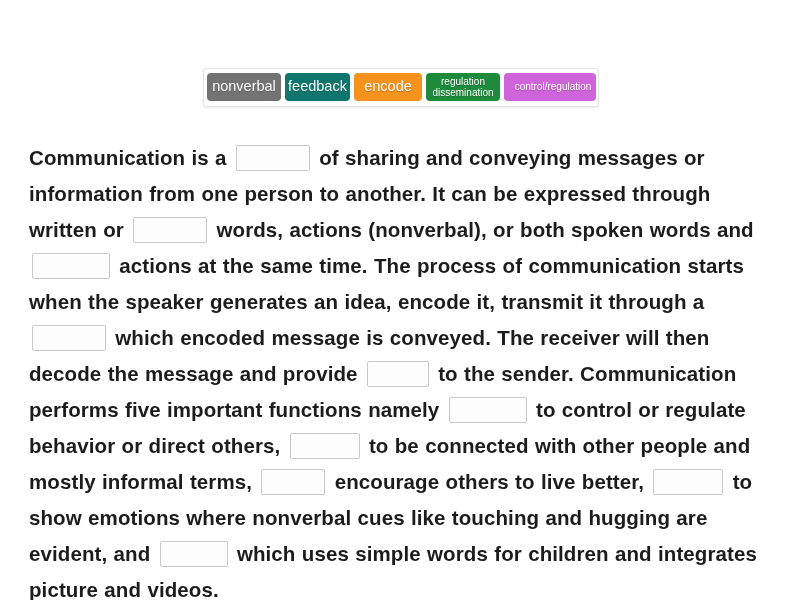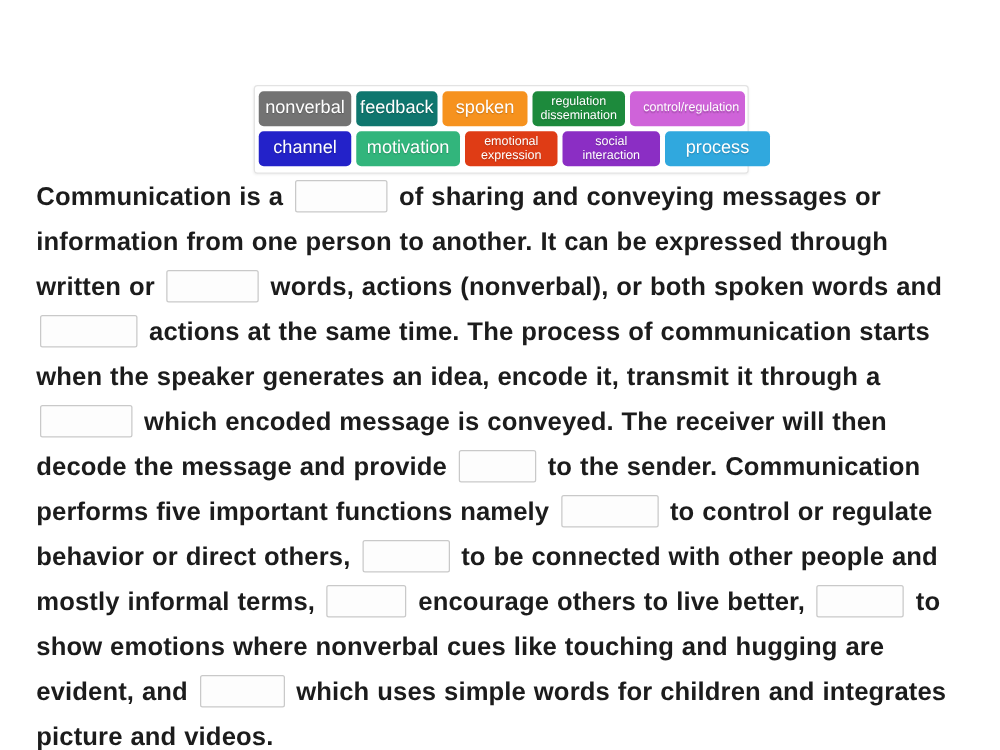--- a/index.html
+++ b/index.html
@@ -108,26 +108,19 @@
   .blank.w9 { width: 68px; }
   .blank.w10{ width: 66px; }
 </style>
 </head>
 <body>
 
 <div id="word-bank">
   <div class="bank-row">
     <div class="tile one-line t-nonverbal" style="background: #737373;">nonverbal</div>
     <div class="tile one-line t-feedback" style="background: #0f766e;">feedback</div>
-    <div class="tile one-line t-spoken" style="background: rgb(246, 146, 30);">spoken</div>
+    <div class="tile one-line t-spoken" style="background: rgb(246, 146, 30);">encode</div>
     <div class="tile two-line t-infodis" style="background: rgb(29, 138, 60);">regulation dissemination</div>
     <div class="tile two-line t-control" style="background: rgb(207, 99, 217); padding-left: 10px;">control/regulation</div>
-  </div>
-  <div class="bank-row">
-    <div class="tile one-line t-channel" style="background: rgb(35, 34, 201);">channel</div>
-    <div class="tile one-line t-motivation" style="background: rgb(50, 181, 124);">motivation</div>
-    <div class="tile two-line t-emotional" style="background: rgb(223, 60, 21);">emotional expression</div>
-    <div class="tile two-line t-social" style="background: rgb(139, 46, 196);">social interaction</div>
-    <div class="tile one-line t-process" style="background: rgb(48, 168, 222);">process</div>
   </div>
 </div>
 
 <div id="passage"><span class="txt">Communication is a </span><span class="blank w1"></span><span class="txt"> of sharing and conveying messages or information from one person to another. It can be expressed through written or </span><span class="blank w2"></span><span class="txt"> words, actions (nonverbal), or both spoken words and </span><span class="blank w3"></span><span class="txt"> actions at the same time. The process of communication starts when the speaker generates an idea, encode it, transmit it through a </span><span class="blank w4"></span><span class="txt"> which encoded message is conveyed. The receiver will then decode the message and provide </span><span class="blank w5"></span><span class="txt"> to the sender. Communication performs five important functions namely </span><span class="blank w6"></span><span class="txt"> to control or regulate behavior or direct others, </span><span class="blank w7"></span><span class="txt"> to be connected with other people and mostly informal terms, </span><span class="blank w8"></span><span class="txt"> encourage others to live better, </span><span class="blank w9"></span><span class="txt"> to show emotions where nonverbal cues like touching and hugging are evident, and </span><span class="blank w10"></span><span class="txt"> which uses simple words for children and integrates picture and videos.</span></div>
 
 </body></html>

